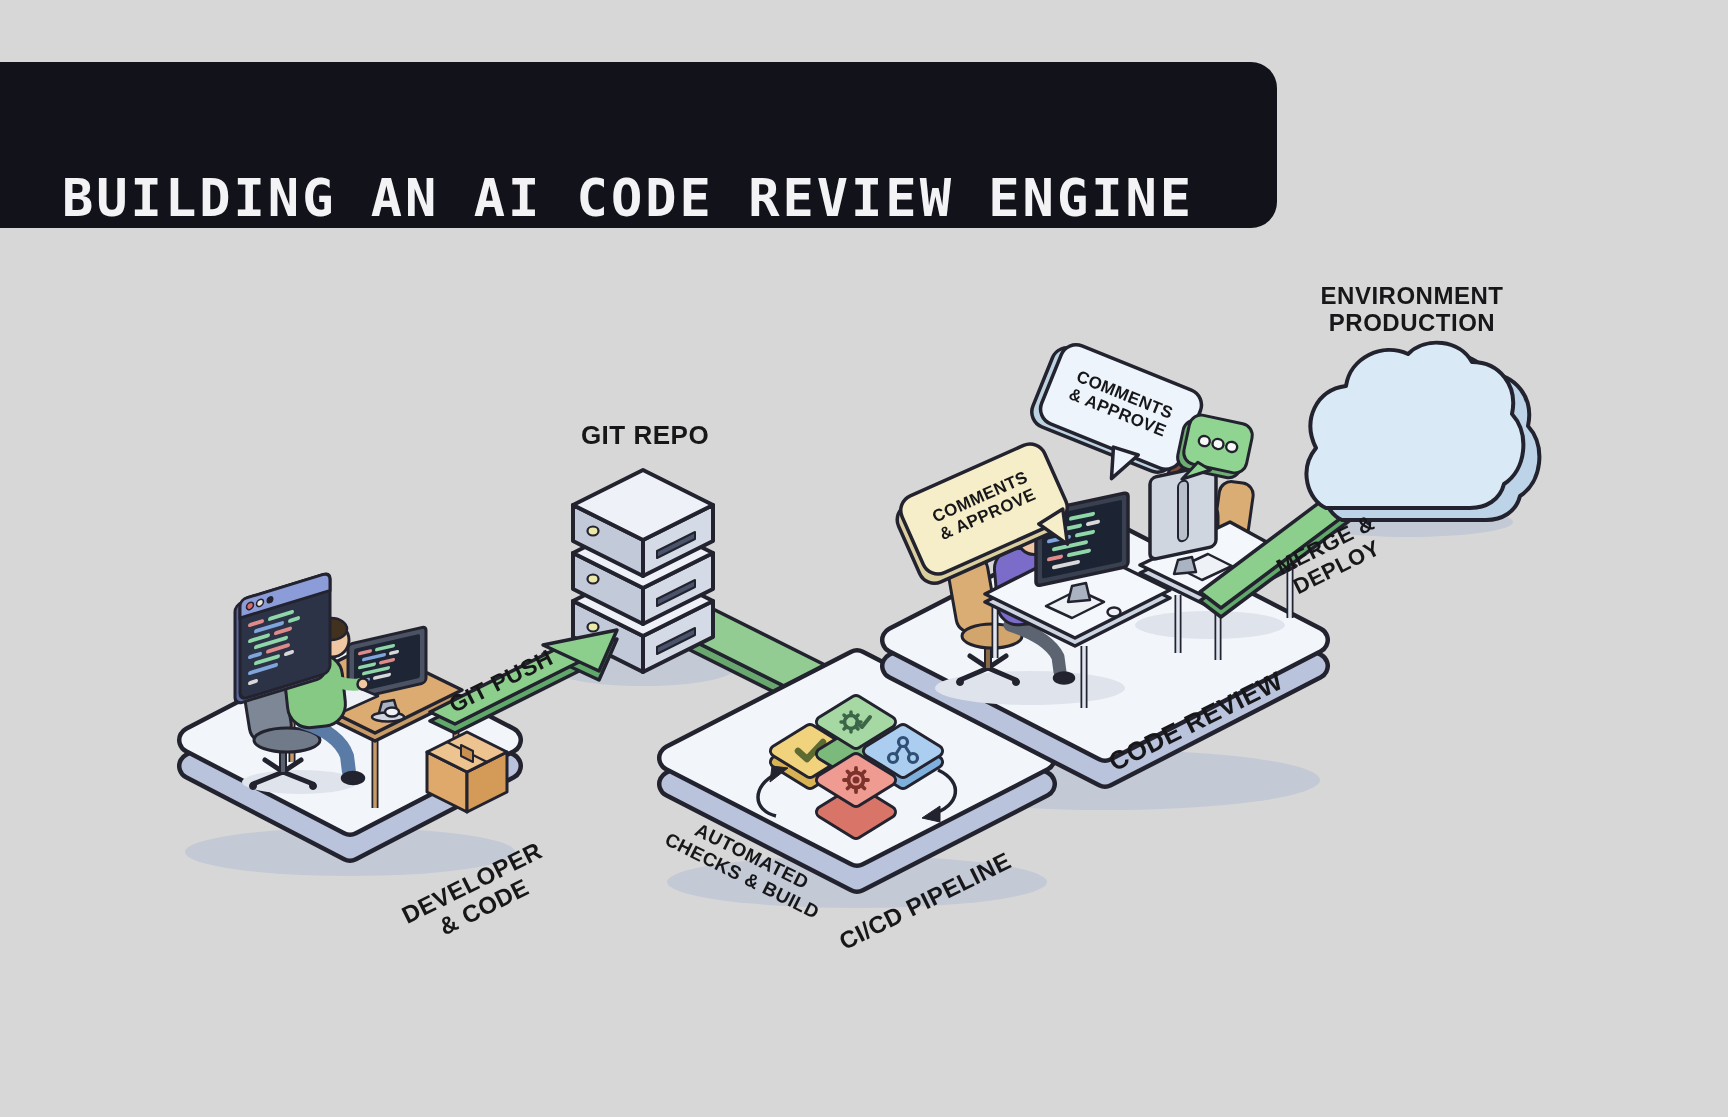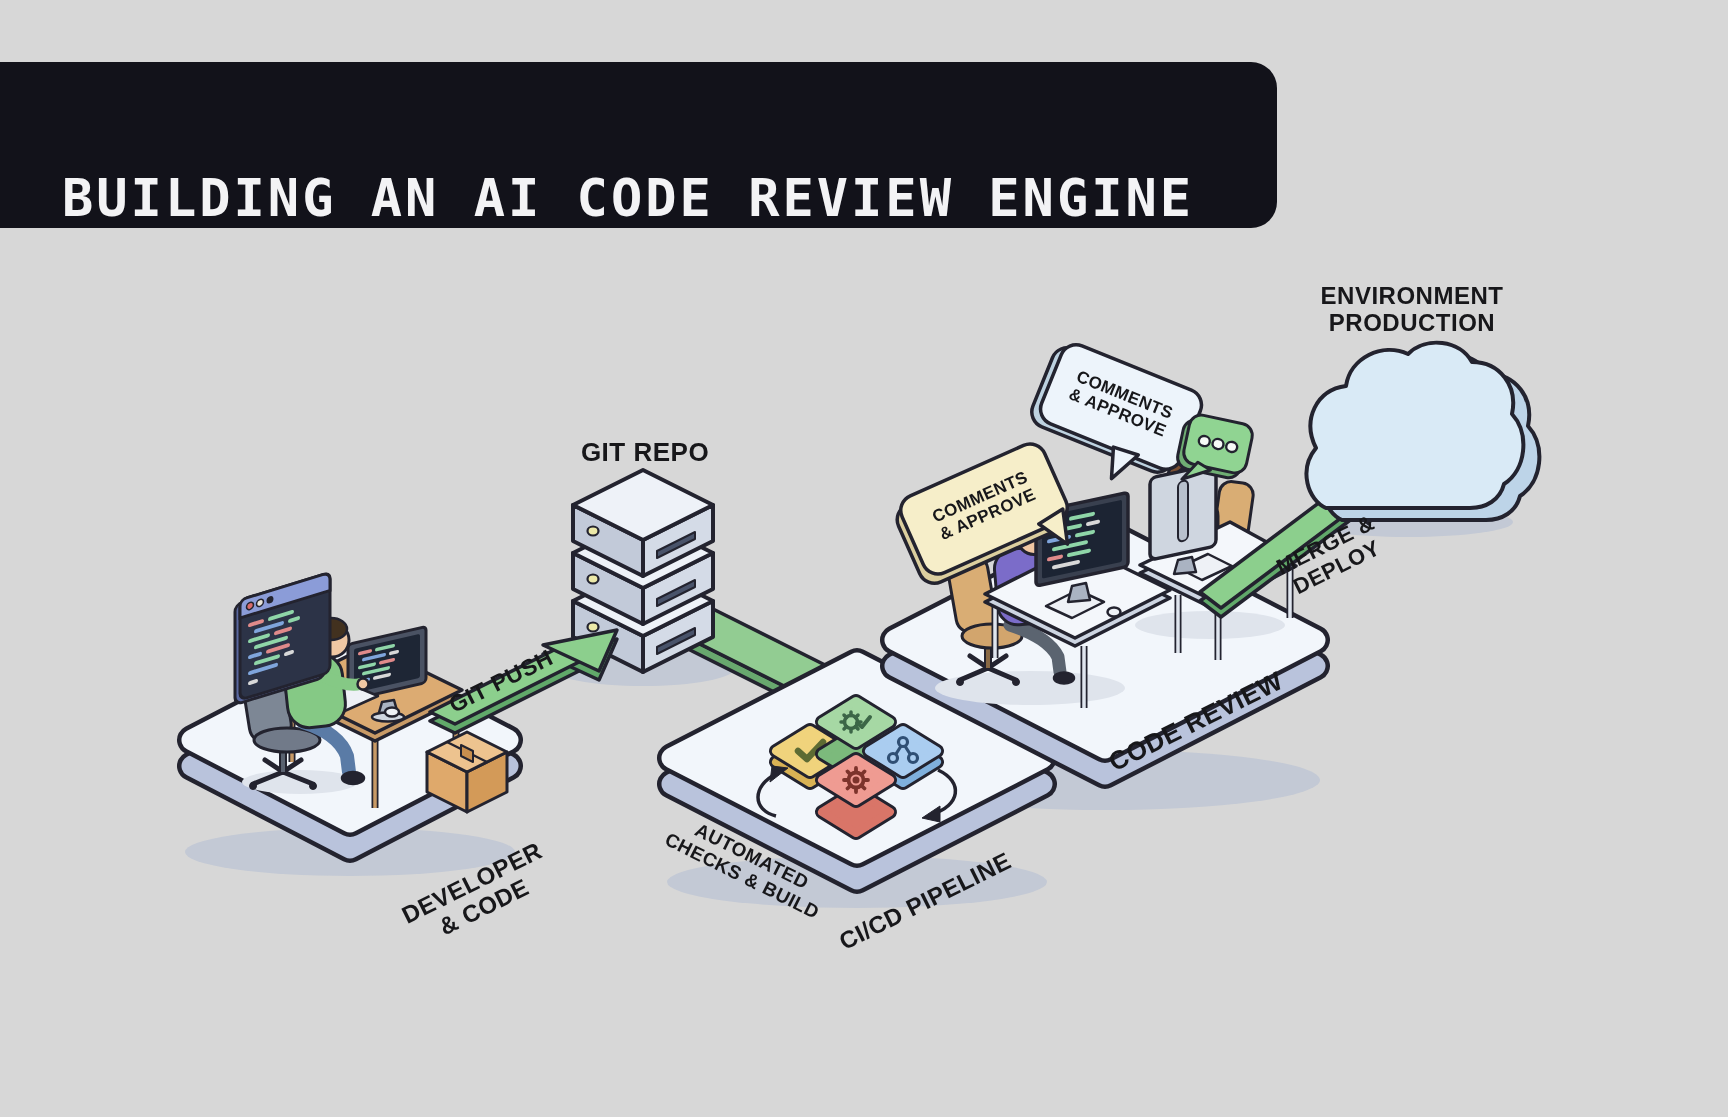--- a/index.html
+++ b/index.html
@@ -8,21 +8,21 @@
   .banner{position:absolute;left:0;top:62px;width:1277px;height:166px;background:#12121a;
           border-radius:0 26px 26px 0;display:flex;align-items:flex-end;}
   .banner h1{margin:0 0 0 62px;font-family:"DejaVu Sans Mono",monospace;font-weight:bold;
              font-size:52px;letter-spacing:3px;color:#f3f3f5;white-space:nowrap;}
   svg.scene{position:absolute;left:0;top:0;width:1728px;height:1117px;}
   .lbl{position:absolute;font-weight:800;color:#17171a;text-align:center;line-height:1.14;
        white-space:nowrap;transform-origin:center;letter-spacing:.5px;}
   .r-up{transform:translate(-50%,-50%) rotate(-26.5deg);}
   .r-dn{transform:translate(-50%,-50%) rotate(26.5deg);}
   .r-flat{transform:translate(-50%,-50%);}
-  .lbl-git-repo{left:645px;top:453px;font-size:26px;}
+  .lbl-git-repo{left:645px;top:436px;font-size:26px;}
   .lbl-production{left:1412px;top:309px;font-size:24px;}
   .lbl-git-push{left:501px;top:681px;font-size:23px;}
   .lbl-developer{left:478px;top:895px;font-size:24px;}
   .lbl-automated{left:747px;top:866px;font-size:19px;}
   .lbl-cicd{left:925px;top:901px;font-size:24px;}
   .lbl-code-review{left:1196px;top:722px;font-size:26px;}
   .lbl-merge{left:1331px;top:556px;font-size:22px;}
   .lbl-bubble{font-size:17px;letter-spacing:.4px;}
   .lbl-bubble-left{left:984px;top:506px;transform:translate(-50%,-50%) rotate(-24deg);}
   .lbl-bubble-right{left:1121px;top:404px;transform:translate(-50%,-50%) rotate(22deg);}

